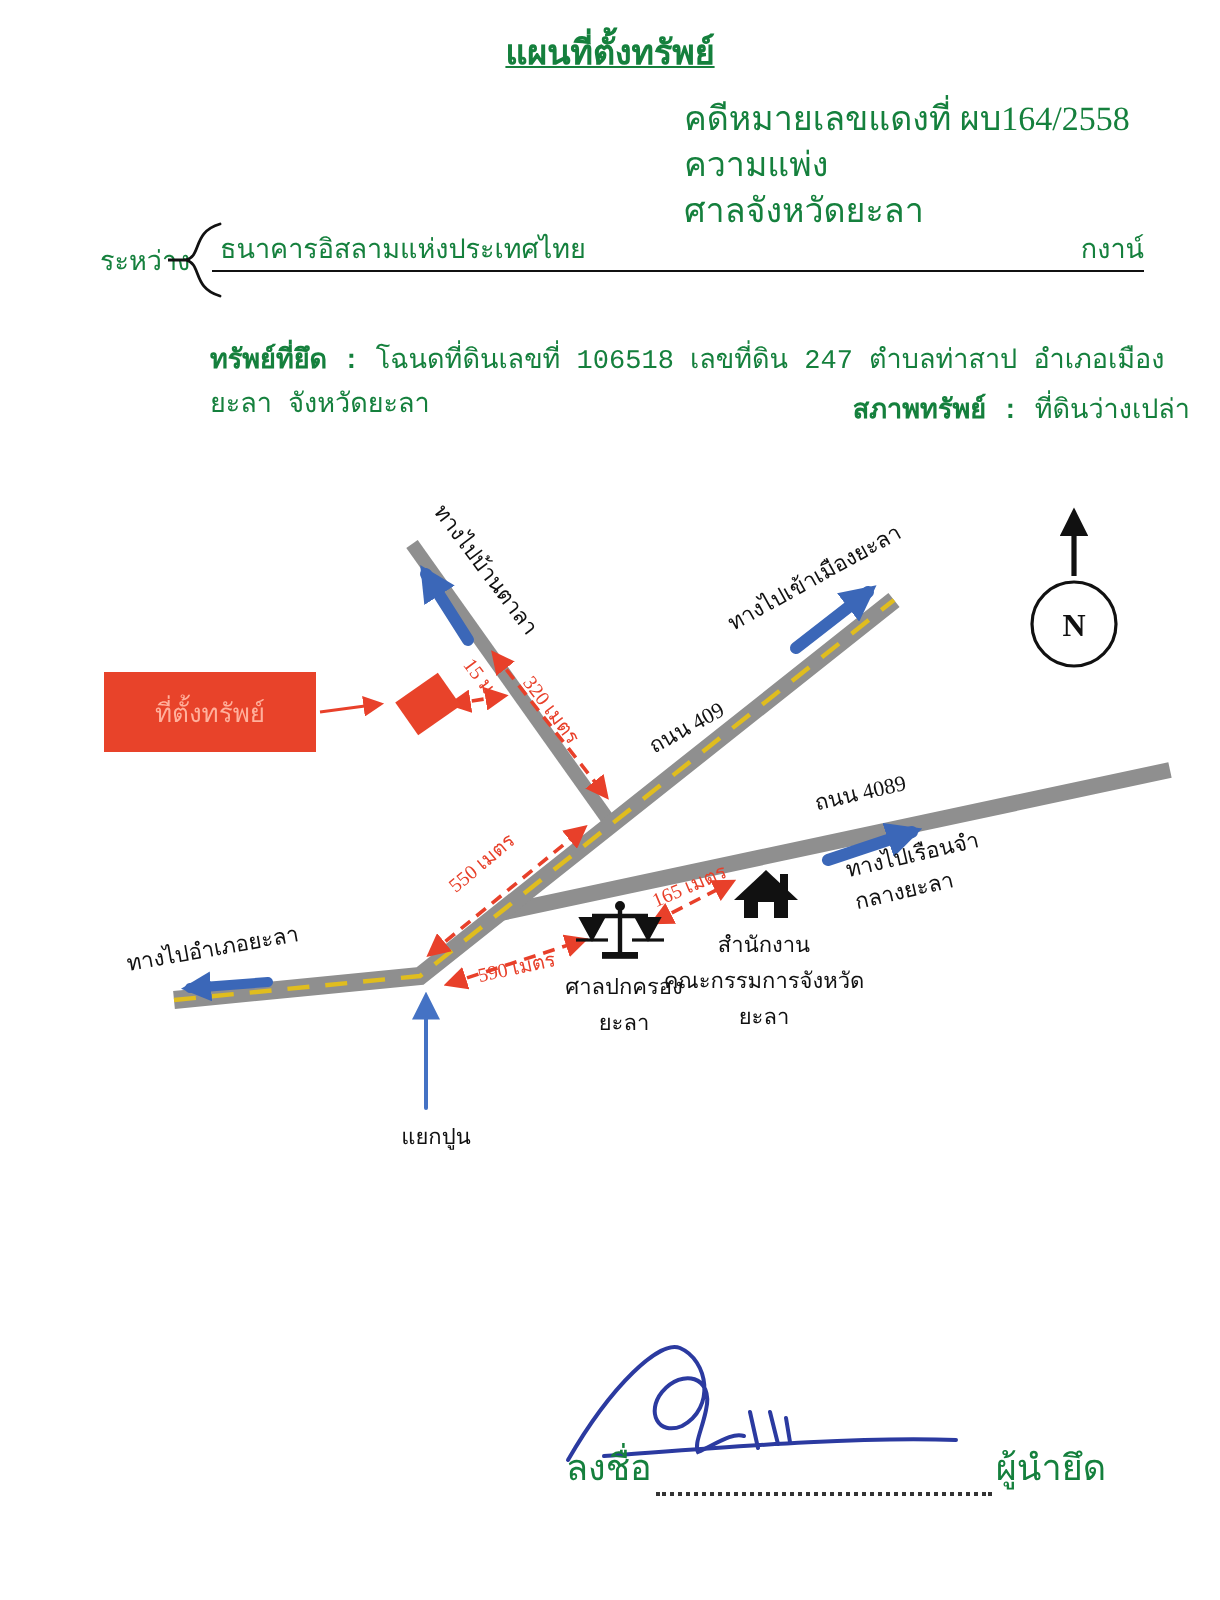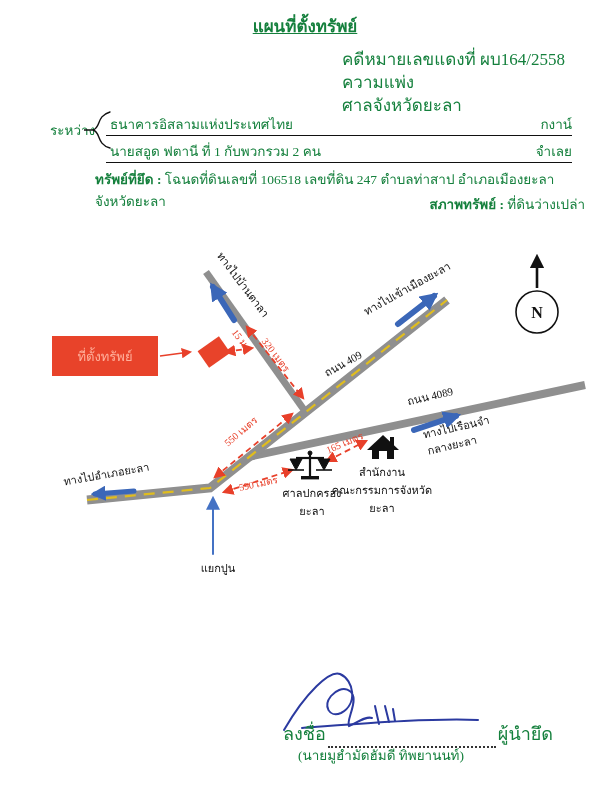--- a/index.html
+++ b/index.html
@@ -9,21 +9,21 @@
   }
   .abs{position:absolute;}
   .title{top:12px;left:0;width:610px;text-align:center;}
   .title span{font-weight:bold;font-size:17px;text-decoration:underline;}
   .case-block{top:48px;left:342px;font-size:17px;line-height:23px;}
   .between-label{top:119px;left:50px;font-size:13.5px;}
   .brace{top:106px;left:84px;}
   .party-row{left:106px;width:466px;height:23px;border-bottom:1px solid #111;
     display:flex;justify-content:space-between;align-items:flex-end;font-size:13.5px;}
   .party-row .nm{padding-left:4px;}
-  .prop-line{left:95px;width:490px;font-size:13.5px;}
+  .prop-line{left:105px;width:490px;font-size:13.5px;font-family:Liberation Mono, monospace;}
   .prop-line b{font-weight:bold;}
   .map-svg{top:230px;left:0;}
   .sig-svg{top:664px;left:278px;}
   .sign-line{top:719px;left:283px;display:flex;align-items:flex-end;font-size:18px;}
   .dots{display:inline-block;width:168px;border-bottom:2px dotted #333;height:14px;margin:0 2px;}
   .sig-name{top:744px;left:256px;width:250px;text-align:center;font-size:13.5px;}
   svg text{font-family:"Liberation Serif","DejaVu Serif",serif;}
 </style>
 </head>
 <body>
@@ -40,24 +40,20 @@
     <div>ศาลจังหวัดยะลา</div>
   </div>
 
   <div class="abs between-label">ระหว่าง</div>
   <svg class="abs brace" width="28" height="48" viewBox="0 0 28 48">
     <path d="M0,24 L9,24 M9,24 C17,22 12,10 26,6 M9,24 C17,26 12,38 26,42" fill="none" stroke="#111" stroke-width="1.4" stroke-linecap="round"></path>
   </svg>
   <div class="abs party-row" style="top:112px;gap:40px;">
     <span class="nm">ธนาคารอิสลามแห่งประเทศไทย</span>
     <span>กงาน์</span>
-  </div>
-  <div class="abs party-row" style="top:139px;">
-    <span class="nm">นายสอูด ฟตานี ที่ 1 กับพวกรวม 2 คน</span>
-    <span>จำเลย</span>
   </div>
 
   <div class="abs prop-line" style="top:168px;">
     <b>ทรัพย์ที่ยึด :</b>
     <span>โฉนดที่ดินเลขที่ 106518 เลขที่ดิน 247 ตำบลท่าสาป อำเภอเมืองยะลา จังหวัดยะลา</span>
   </div>
   <div class="abs prop-line" style="top:193px;text-align:right;">
     <b>สภาพทรัพย์ :</b>
     <span>ที่ดินว่างเปล่า</span>
   </div>
@@ -160,15 +156,14 @@
       <path d="M6,66 C28,28 52,6 62,10 C76,16 80,40 63,49 C51,54 45,42 53,32 C63,20 79,24 75,41 C73,51 69,58 71,62 C80,58 88,52 94,54"></path>
       <path d="M97,42 l4,18 M107,42 l4,16 M115,45 l2,12"></path>
       <path d="M24,64 C80,60 150,54 200,56"></path>
     </g>
   </svg>
   <div class="abs sign-line">
     <span>ลงชื่อ</span>
     <span class="dots"></span>
     <span>ผู้นำยึด</span>
   </div>
-  <div class="abs sig-name">(นายมูฮำมัดฮัมดี ทิพยานนท์)</div>
 
 </div>
 
 </body></html>

